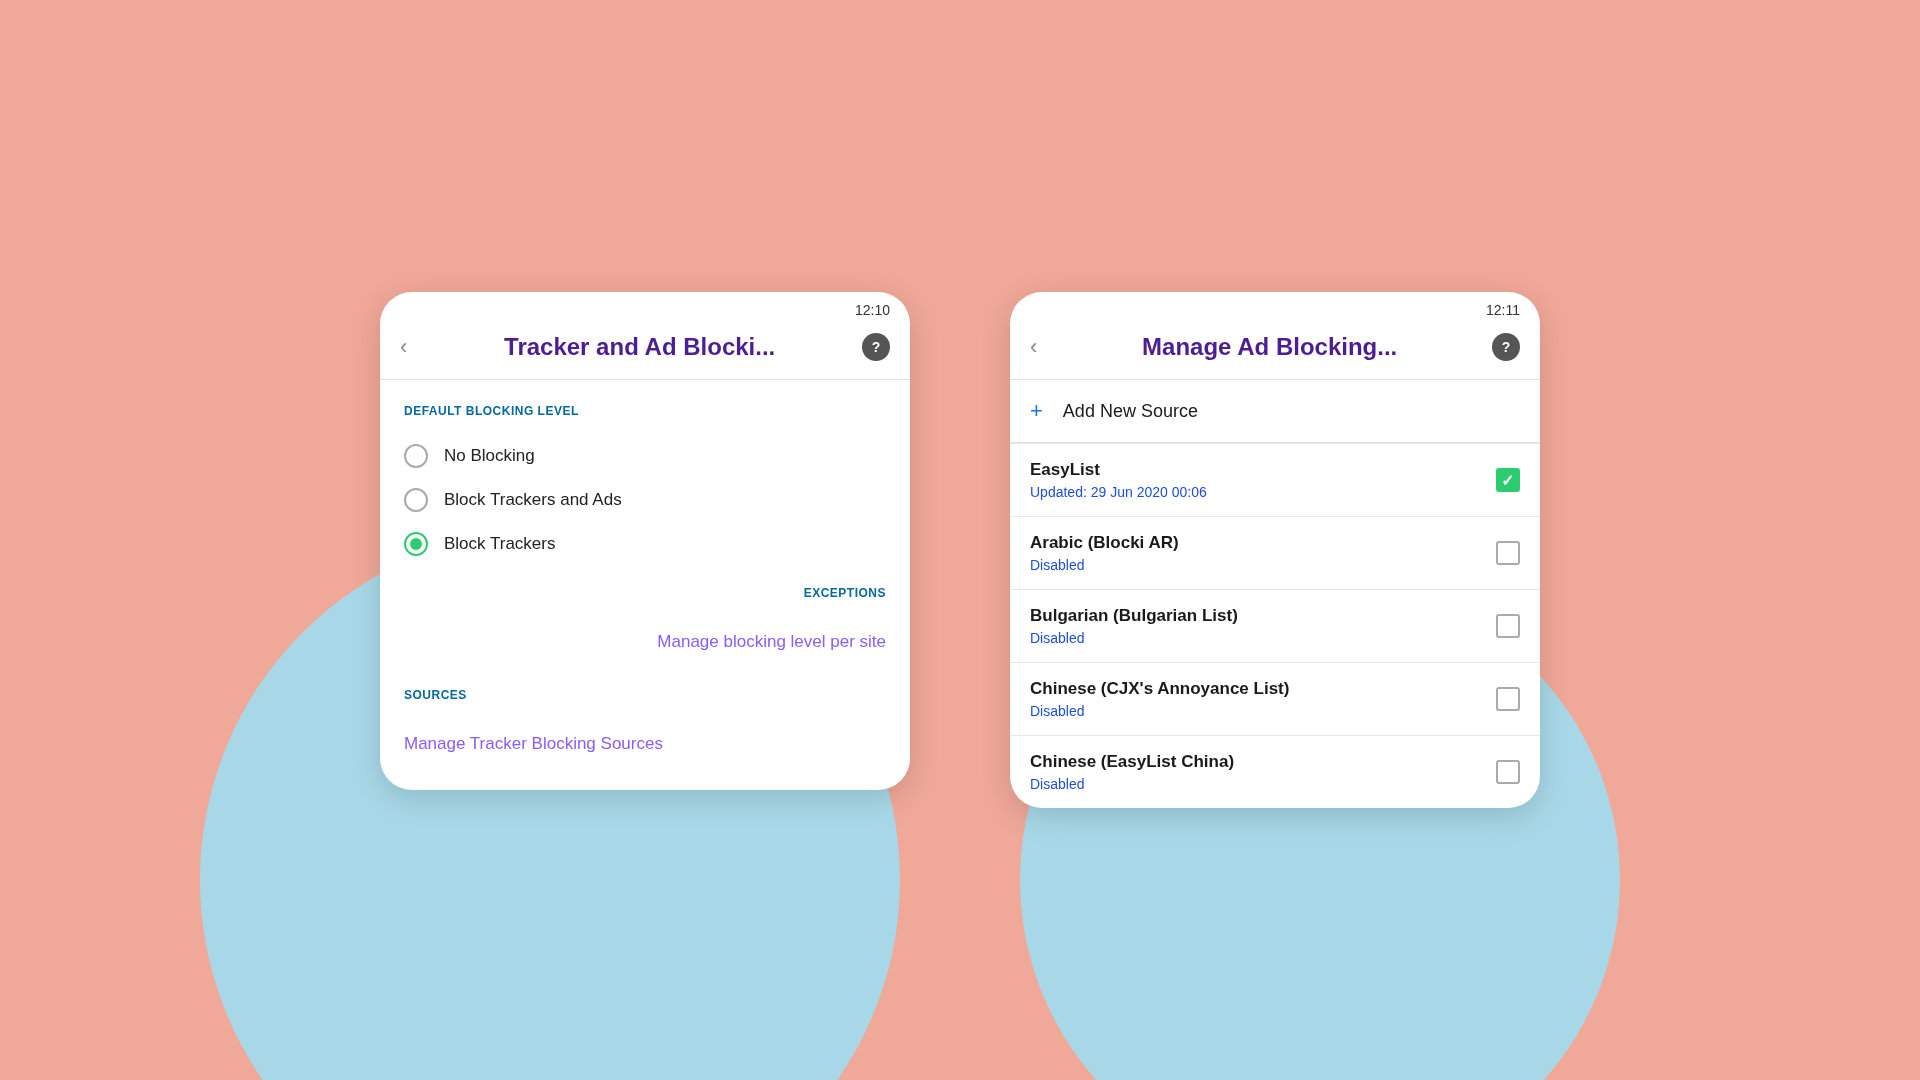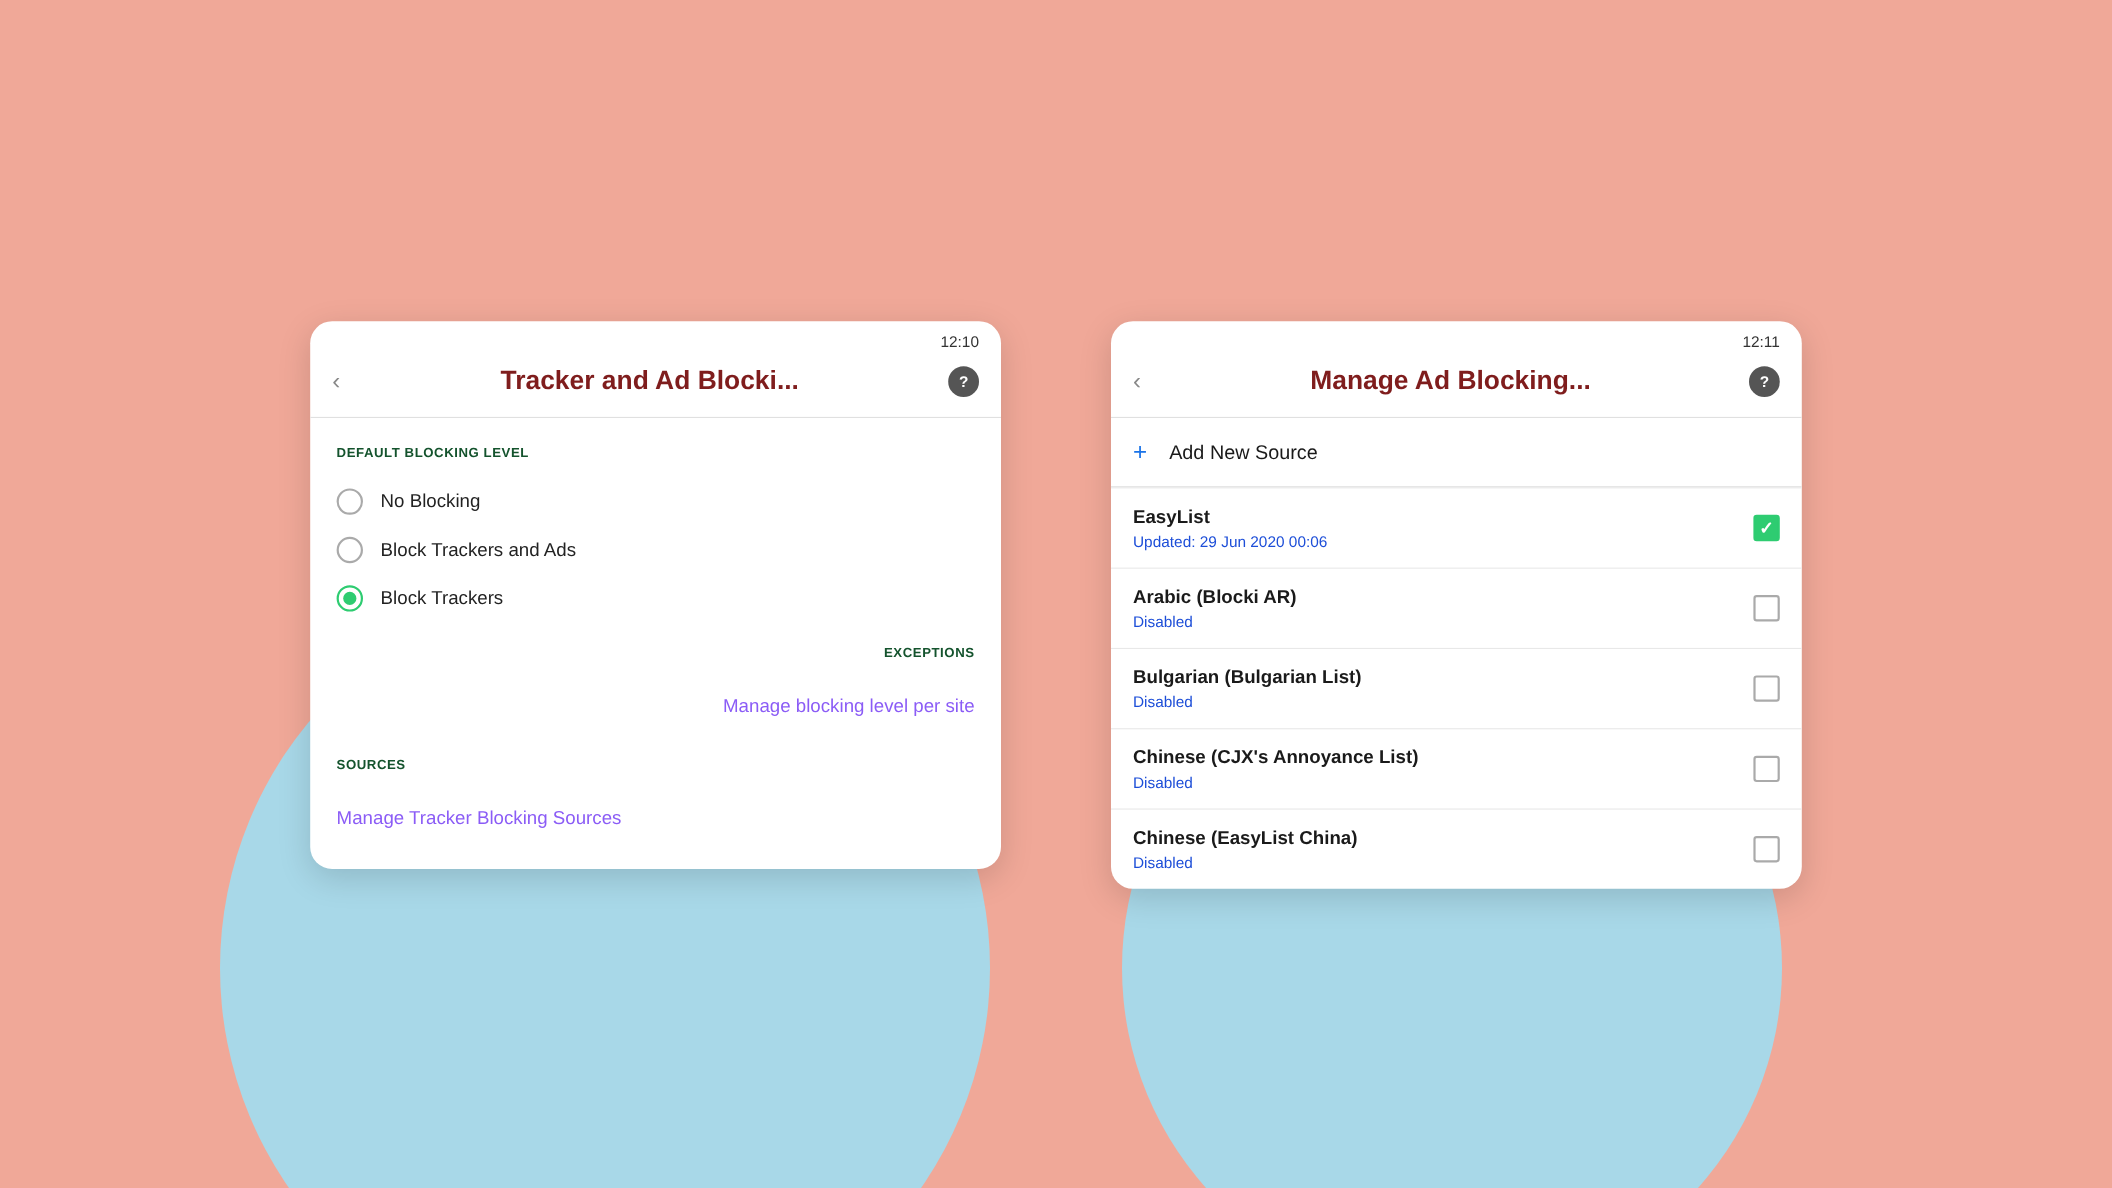--- a/index.html
+++ b/index.html
@@ -41,22 +41,22 @@
       left: 50%;
       transform: translate(-50%, -50%);
       display: flex;
       gap: 100px;
       align-items: flex-start;
     }
 
     
     .phone-screen {
       background: #ffffff;
-      border-radius: 20px;
-      width: 628px;
+      border-radius: 32px;
+      width: 530px;
       overflow: hidden;
       box-shadow: 0 8px 30px rgba(0,0,0,0.15);
     }
 
     
     .status-bar {
       display: flex;
       justify-content: flex-end;
       padding: 10px 20px 5px;
       font-size: 14px;
@@ -77,21 +77,21 @@
       color: #888;
       cursor: pointer;
       margin-right: 10px;
       font-weight: 300;
     }
 
     .header-title {
       flex: 1;
       font-size: 24px;
       font-weight: 600;
-      color: #7f1d1d;
+      color: #4c1d95;
       text-align: center;
     }
 
     .help-icon {
       width: 28px;
       height: 28px;
       border-radius: 50%;
       background: #555;
       color: white;
       display: flex;
@@ -111,21 +111,21 @@
 
     
     .screen-content {
       padding: 20px 24px;
     }
 
     
     .section-label {
       font-size: 12px;
       font-weight: 700;
-      color: #14532d;
+      color: #0369a1;
       letter-spacing: 0.5px;
       margin-bottom: 16px;
       margin-top: 4px;
     }
 
     
     .radio-option {
       display: flex;
       align-items: center;
       padding: 10px 0;

